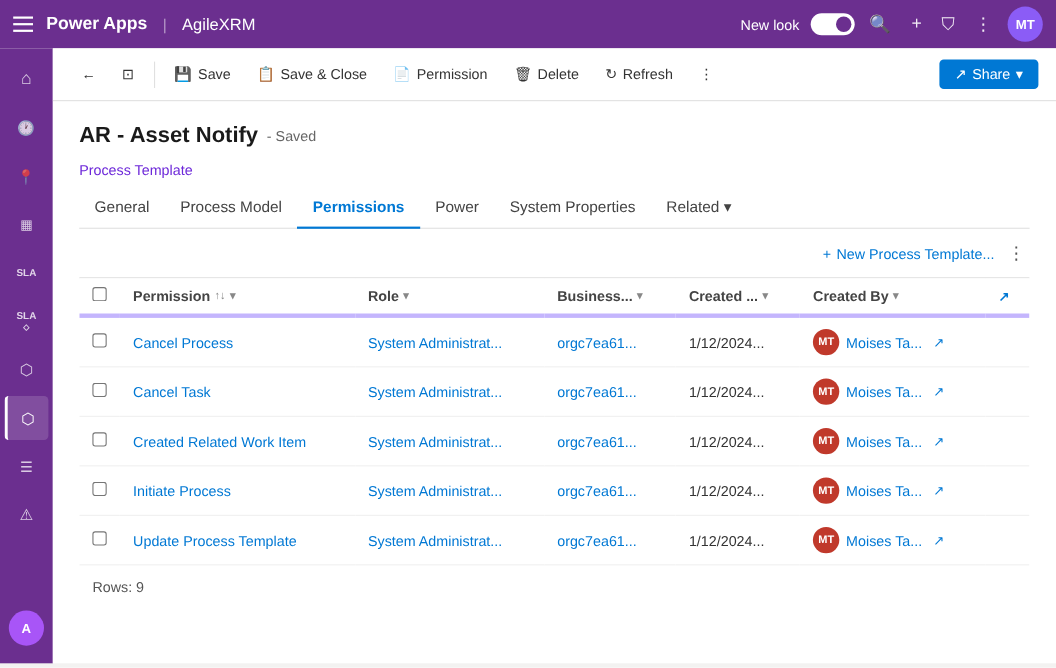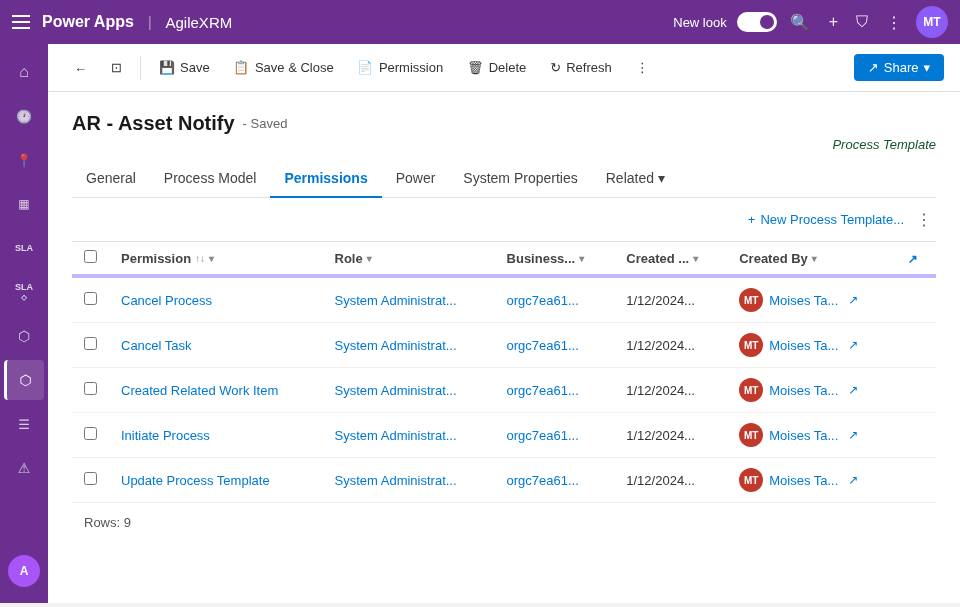--- a/index.html
+++ b/index.html
@@ -47,24 +47,24 @@
       border-bottom: 1px solid #e0e0e0; padding: 0 16px; height: 48px; display: flex; align-items: center; gap: 4px; background: white;
     }
     .toolbar-btn {
       display: flex; align-items: center; gap: 5px; padding: 6px 10px; border: none; background: none; cursor: pointer; font-size: 13px; color: #333; border-radius: 4px;
     }
     .toolbar-btn.primary { background: #0078d4; color: white; padding: 6px 14px; border-radius: 4px; }
     .toolbar-sep { width: 1px; height: 24px; background: #e0e0e0; margin: 0 4px; }
 
     
     .page-content { flex: 1; padding: 20px 24px 0 24px; overflow: hidden; display: flex; flex-direction: column; }
-    .page-header { margin-bottom: 8px; text-align: right; }
+    .page-header { margin-bottom: 8px; }
     .page-title { font-size: 20px; font-weight: 600; color: #1a1a1a; display: flex; align-items: center; gap: 8px; }
     .saved-badge { font-size: 13px; color: #666; font-weight: 400; }
-    .page-subtitle { font-size: 13px; color: #14532d; margin-top: 2px; font-style: italic; }
+    .page-subtitle { font-size: 13px; color: #6d28d9; margin-top: 12px; }
 
     
     .tabs { display: flex; align-items: flex-end; border-bottom: 1px solid #e0e0e0; margin-bottom: 0; }
     .tab { padding: 10px 14px; font-size: 14px; cursor: pointer; color: #444; border-bottom: 2px solid transparent; margin-bottom: -1px; }
     .tab.active { color: #0078d4; border-bottom-color: #0078d4; font-weight: 600; }
     .tab-related { display: flex; align-items: center; gap: 4px; }
 
     
     .table-area { flex: 1; overflow: hidden; display: flex; flex-direction: column; padding-top: 0; }
     .table-toolbar { display: flex; align-items: center; justify-content: flex-end; padding: 8px 0; gap: 8px; border-bottom: 1px solid #e0e0e0; }

